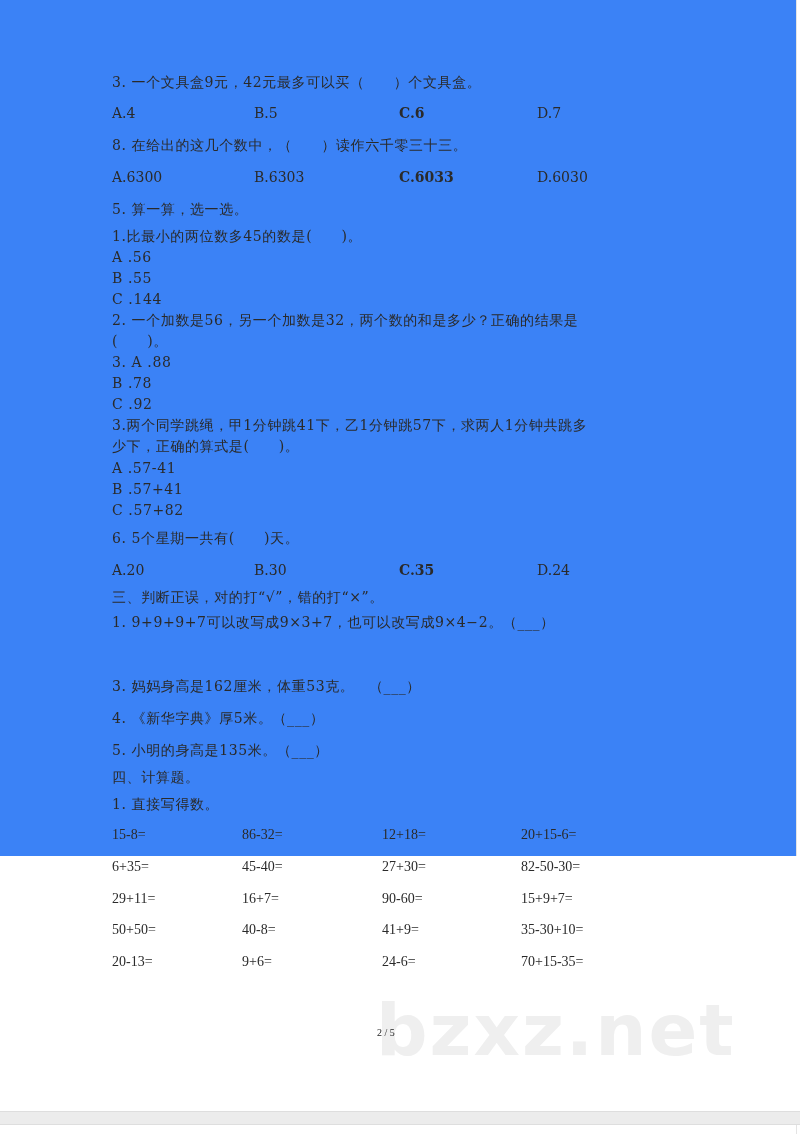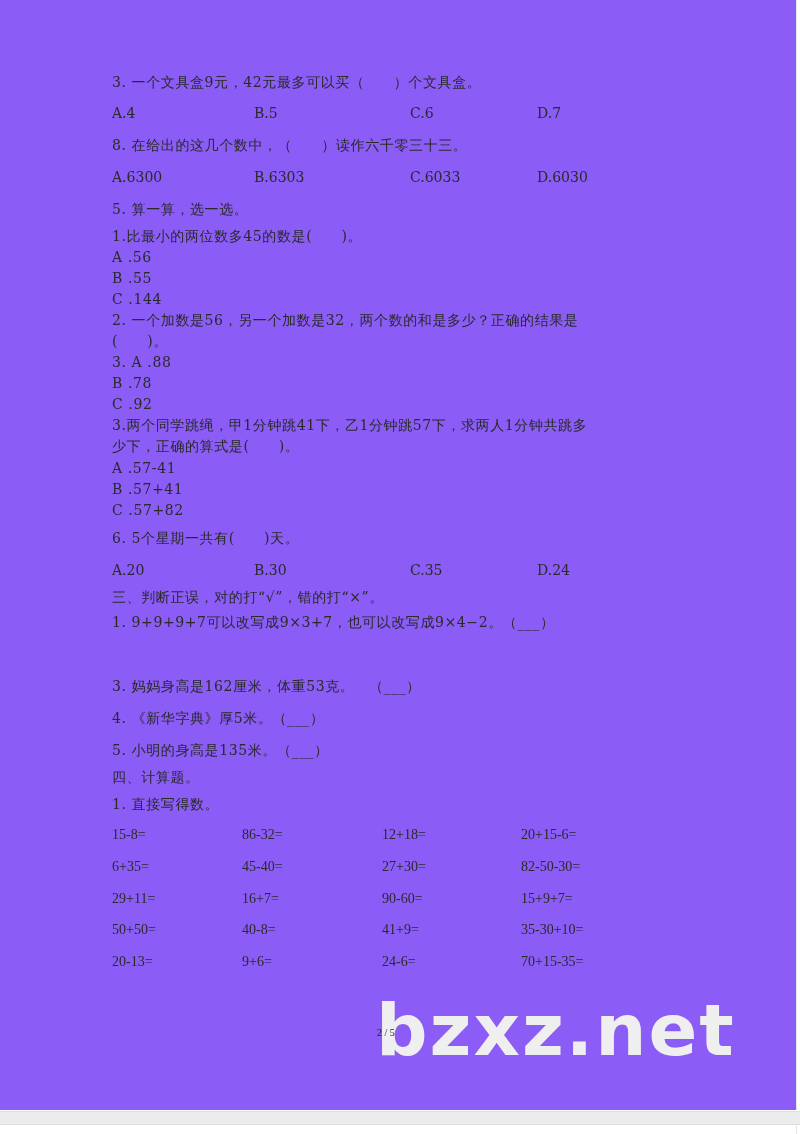--- a/index.html
+++ b/index.html
@@ -3,34 +3,34 @@
 <meta charset="utf-8">
 <style>
   html, body { margin: 0; padding: 0; }
   body {
     width: 800px; height: 1134px; position: relative; overflow: hidden;
     background: #ffffff;
     font-family: "DejaVu Serif", "Liberation Serif", serif;
     color: #2a2a2a;
   }
   .page {
-    position: absolute; left: 0; top: 0; width: 796px; height: 1110px;
-    background: #8b5cf6; border-right: 1px solid #e4e4e4;
+    position: absolute; left: 0; top: 0; width: 796px; height: 856px;
+    background: #3b82f6; border-right: 1px solid #e4e4e4;
   }
   .gap {
     position: absolute; left: 0; top: 1111px; width: 800px; height: 12px;
     background: #ececec; border-top: 1px solid #dedede; border-bottom: 1px solid #dedede;
   }
   .page2 { position: absolute; left: 0; top: 1125px; width: 796px; height: 9px; background:#fff; border-right:1px solid #e4e4e4; }
   .line {
     position: absolute; left: 112px; font-size: 14px; line-height: 18px; white-space: nowrap;
     letter-spacing: 0.6px;
   }
   .opt { position: absolute; font-size: 14px; line-height: 18px; white-space: nowrap; }
-  .c0 { left: 112px; } .c1 { left: 254px; } .c2 { left: 410px; } .c3 { left: 537px; }
+  .c0 { left: 112px; } .c1 { left: 254px; } .c2 { left: 399px; font-weight: bold; } .c3 { left: 537px; }
   .calc { position: absolute; font-size: 14px; line-height: 18px; white-space: nowrap; font-family: "Liberation Serif", serif; }
   .k0 { left: 112px; } .k1 { left: 242px; } .k2 { left: 382px; } .k3 { left: 521px; }
   .pagenum {
     position: absolute; left: 377px; top: 1027px; font-size: 10px;
     font-family: "Liberation Serif", serif; color: #222; z-index: 2;
   }
   .watermark {
     position: absolute; left: 376px; top: 988px; font-size: 72px; font-weight: bold;
     font-family: "DejaVu Sans", sans-serif; color: #efefef; letter-spacing: 2px; z-index: 1;
   }

